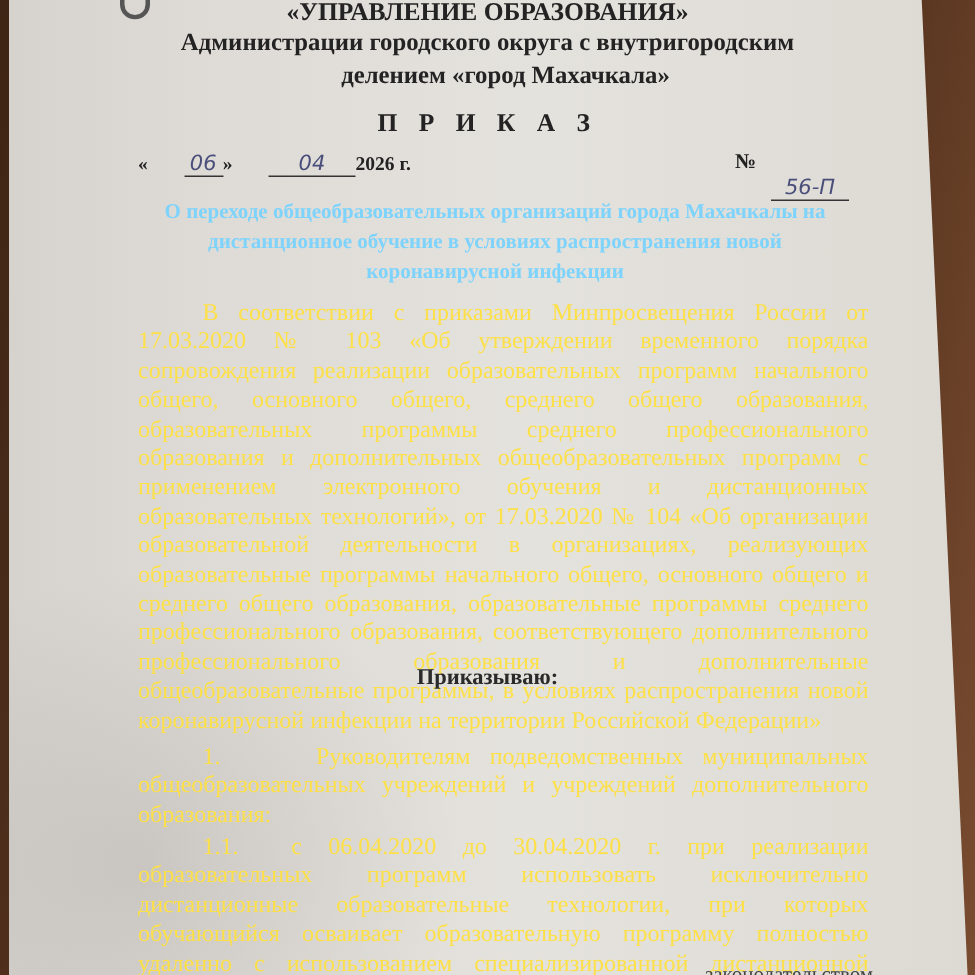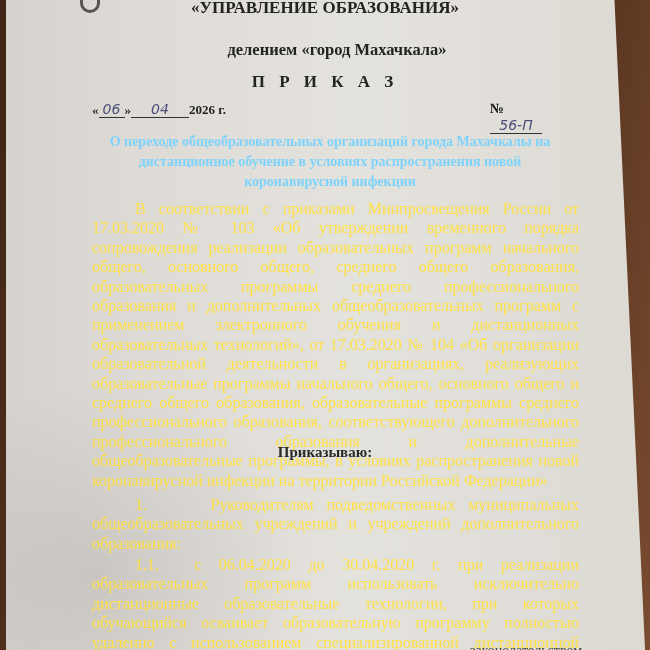--- a/index.html
+++ b/index.html
@@ -26,21 +26,21 @@
       position: absolute; left: 80px; top: -8px; width: 14px; height: 18px;
       border: 3px solid #555; border-top: none; border-radius: 0 0 10px 10px;
     }
     .doc { position: absolute; left: 0; top: 0; width: 524px; height: 650px; color: #2b2b2b; }
     .hdr { position: absolute; left: 0; width: 650px; text-align: center; font-weight: bold; color: #232323; }
     .h1 { top: -2px; font-size: 17px; }
     .h2 { top: 18px; font-size: 16.5px; }
     .h3 { top: 40px; font-size: 16.5px; padding-left: 12px; }
     .title { top: 72px; font-size: 17px; letter-spacing: 5px; }
     .dateline { position: absolute; top: 101px; left: 92px; font-size: 13px; font-weight: bold; color: #222; }
-    .hand { font-family: "DejaVu Sans", sans-serif; font-weight: normal; font-style: italic; color: #4a4e7a; font-size: 14px; }
+    .hand { font-family: "DejaVu Sans", sans-serif; font-weight: normal; font-style: italic; color: #4a4e7a; font-size: 14px; margin-left: 24px; }
     .u { display: inline-block; border-bottom: 1px solid #333; text-align: center; }
     .numline { position: absolute; top: 101px; left: 490px; font-size: 14px; font-weight: bold; color: #222; }
     .subj {
       position: absolute; top: 132px; left: 100px; width: 460px; text-align: center;
       font-size: 14px; font-weight: bold; line-height: 20px; color: #7dd3fc;
     }
     .body {
       position: absolute; left: 92px; width: 487px; font-size: 16px; line-height: 19.4px;
       text-align: justify; color: #fde047;
     }
@@ -53,20 +53,21 @@
 </head>
 <body>
 
 <div class="wood"></div>
 <div class="paper"></div>
 <div class="shade"></div>
 <div class="clip-mark"></div>
 
 <div class="doc">
   <div class="hdr h1">«УПРАВЛЕНИЕ ОБРАЗОВАНИЯ»</div>
+  <div class="hdr h2">Администрации городского округа с внутригородским</div>
   <div class="hdr h3">делением «город Махачкала»</div>
   <div class="hdr title">П Р И К А З</div>
 
   <div class="dateline">
     <span>«</span><span class="u hand" style="width:26px">06</span><span>»</span><span class="u hand" style="width:58px">04</span><span>2026 г.</span>
   </div>
 
   <div class="numline">
     <span>№</span><span class="u hand" style="width:52px">56-П</span>
   </div>

